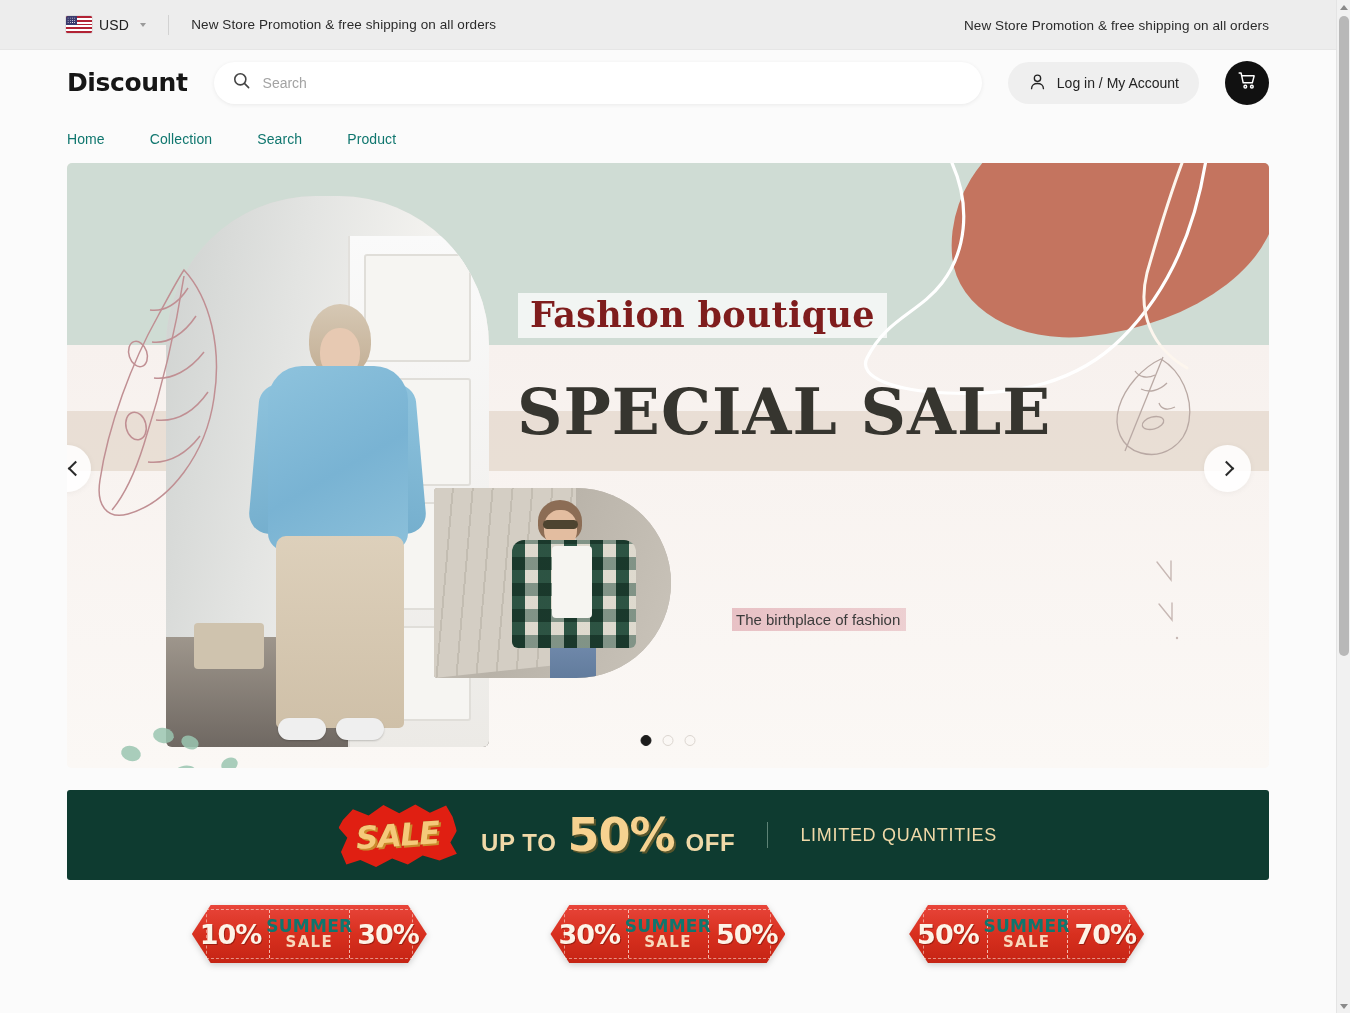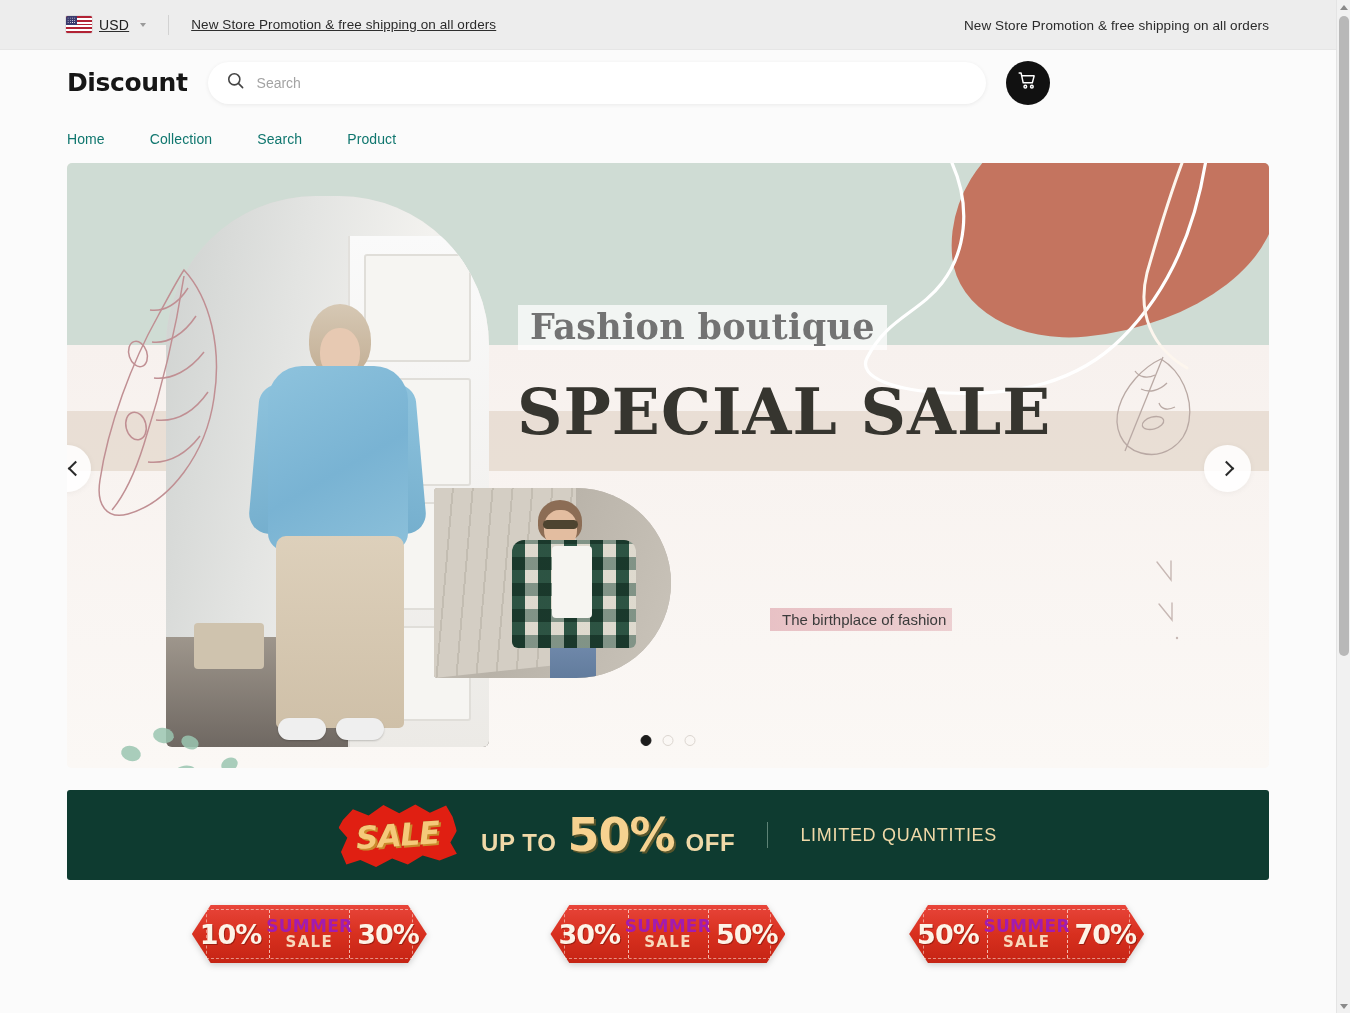--- a/index.html
+++ b/index.html
@@ -51,21 +51,20 @@
   
   .announce {
     position: relative;
     height: 50px;
     background: #ededed;
     display: flex; align-items: center;
     padding: 0 0 0 66px;
     font-size: 13.5px;
     color: #2e2e2e;
     border-bottom: 1px solid #e6e6e6;
-    text-decoration: underline;
   }
   .currency {
     display: flex; align-items: center; gap: 7px;
   }
   .flag {
     width: 26px; height: 17px;
     border-radius: 2px;
     overflow: hidden;
     position: relative;
     background: #b22234;
@@ -109,21 +108,21 @@
   .announce-msg.right {
     position: absolute; right: 67px; top: 50%;
     transform: translateY(-50%);
   }
 
   
   .header {
     height: 65px;
     display: flex; align-items: center;
     padding: 0 67px;
-    gap: 20px;
+    gap: 26px;
     background: #fbfbfb;
   }
   .logo {
     font-size: 25px; font-weight: 700;
     color: #161616; letter-spacing: -.4px;
     font-family: "DejaVu Sans", sans-serif;
   }
   .searchbar {
     flex: 1;
     height: 42px;
@@ -383,25 +382,25 @@
   .m2-jeans {
     position: absolute; left: 42px; top: 118px;
     width: 46px; height: 72px;
     background: linear-gradient(#7a93b5,#5d7798);
     border-radius: 3px;
   }
 
   
   .hero-text { position: absolute; z-index: 7; }
   .kicker {
-    left: 451px; top: 142px;
+    left: 451px; top: 130px;
     font-family: "DejaVu Serif", serif;
     font-weight: 700;
     font-size: 35px;
-    color: #737373;
+    color: #7f1d1d;
     letter-spacing: .3px;
     background: rgba(255,255,255,.72);
     padding: 1px 12px;
     line-height: 1.22;
   }
   .headline {
     left: 450px; top: 218px;
     font-family: "DejaVu Serif", serif;
     font-weight: 700;
     font-size: 63px;
@@ -418,25 +417,25 @@
   }
   .sub2 {
     left: 663px; top: 365px;
     font-family: "DejaVu Serif", serif;
     font-weight: 700;
     font-size: 44px;
     color: #2f2e2a;
     letter-spacing: .5px;
   }
   .tagline {
-    left: 703px; top: 445px;
+    left: 665px; top: 445px;
     font-size: 15px;
     color: #3b3b3b;
     background: linear-gradient(to right, rgba(226,176,182,.75), rgba(226,176,182,.55));
-    padding: 3px 6px 3px 12px;
+    padding: 3px 6px 3px 4px;
   }
 
   
   .arrow {
     position: absolute;
     width: 47px; height: 47px;
     border-radius: 50%;
     background: rgba(255,255,255,.88);
     display: flex; align-items: center; justify-content: center;
     z-index: 9;
@@ -562,21 +561,21 @@
     font-size: 27px;
     color: #fdf3e7;
     letter-spacing: -1px;
     text-shadow: 1px 1px 0 rgba(120,20,10,.6);
   }
   .c-mid { width: 34%; line-height: 1.02; }
   .c-mid .l1 {
     font-family: "DejaVu Sans", sans-serif;
     font-weight: 700;
     font-size: 17px;
-    color: #a21caf;
+    color: #0f766e;
     letter-spacing: .3px;
   }
   .c-mid .l2 {
     font-family: "DejaVu Sans", sans-serif;
     font-weight: 700;
     font-size: 15px;
     color: #f8d8bc;
     letter-spacing: 1.3px;
   }
   .c-sep {
@@ -610,20 +609,29 @@
       <div class="searchbar">
         <span>
           <svg width="19" height="19" viewBox="0 0 24 24" fill="none" stroke="#444" stroke-width="2">
             <circle cx="10.5" cy="10.5" r="7"></circle>
               <line x1="15.7" y1="15.7" x2="21" y2="21" stroke-linecap="round"></line>
           </svg>
         </span>
         <input type="text" placeholder="Search" style="">
       </div>
 
+      <div class="account">
+        <span>
+          <svg width="19" height="19" viewBox="0 0 24 24" fill="none" stroke="#232323" stroke-width="1.7">
+            <circle cx="12" cy="8" r="4"></circle>
+              <path d="M4.5 21c0-4.2 3.4-6.5 7.5-6.5s7.5 2.3 7.5 6.5" stroke-linecap="round"></path>
+          </svg>
+        </span>
+        <span>Log in / My Account</span>
+      </div>
 
       <div class="cart-btn">
         <span>
           <svg width="21" height="21" viewBox="0 0 24 24" fill="none" stroke="#ffffff" stroke-width="1.7" stroke-linecap="round" stroke-linejoin="round">
             <path d="M2.5 3.5h2.2l2.4 11.2h10.4l2.1-8H6"></path>
             <circle cx="9.5" cy="19" r="1.5"></circle>
               <circle cx="17" cy="19" r="1.5"></circle>
           </svg>
         </span>
       </div>

